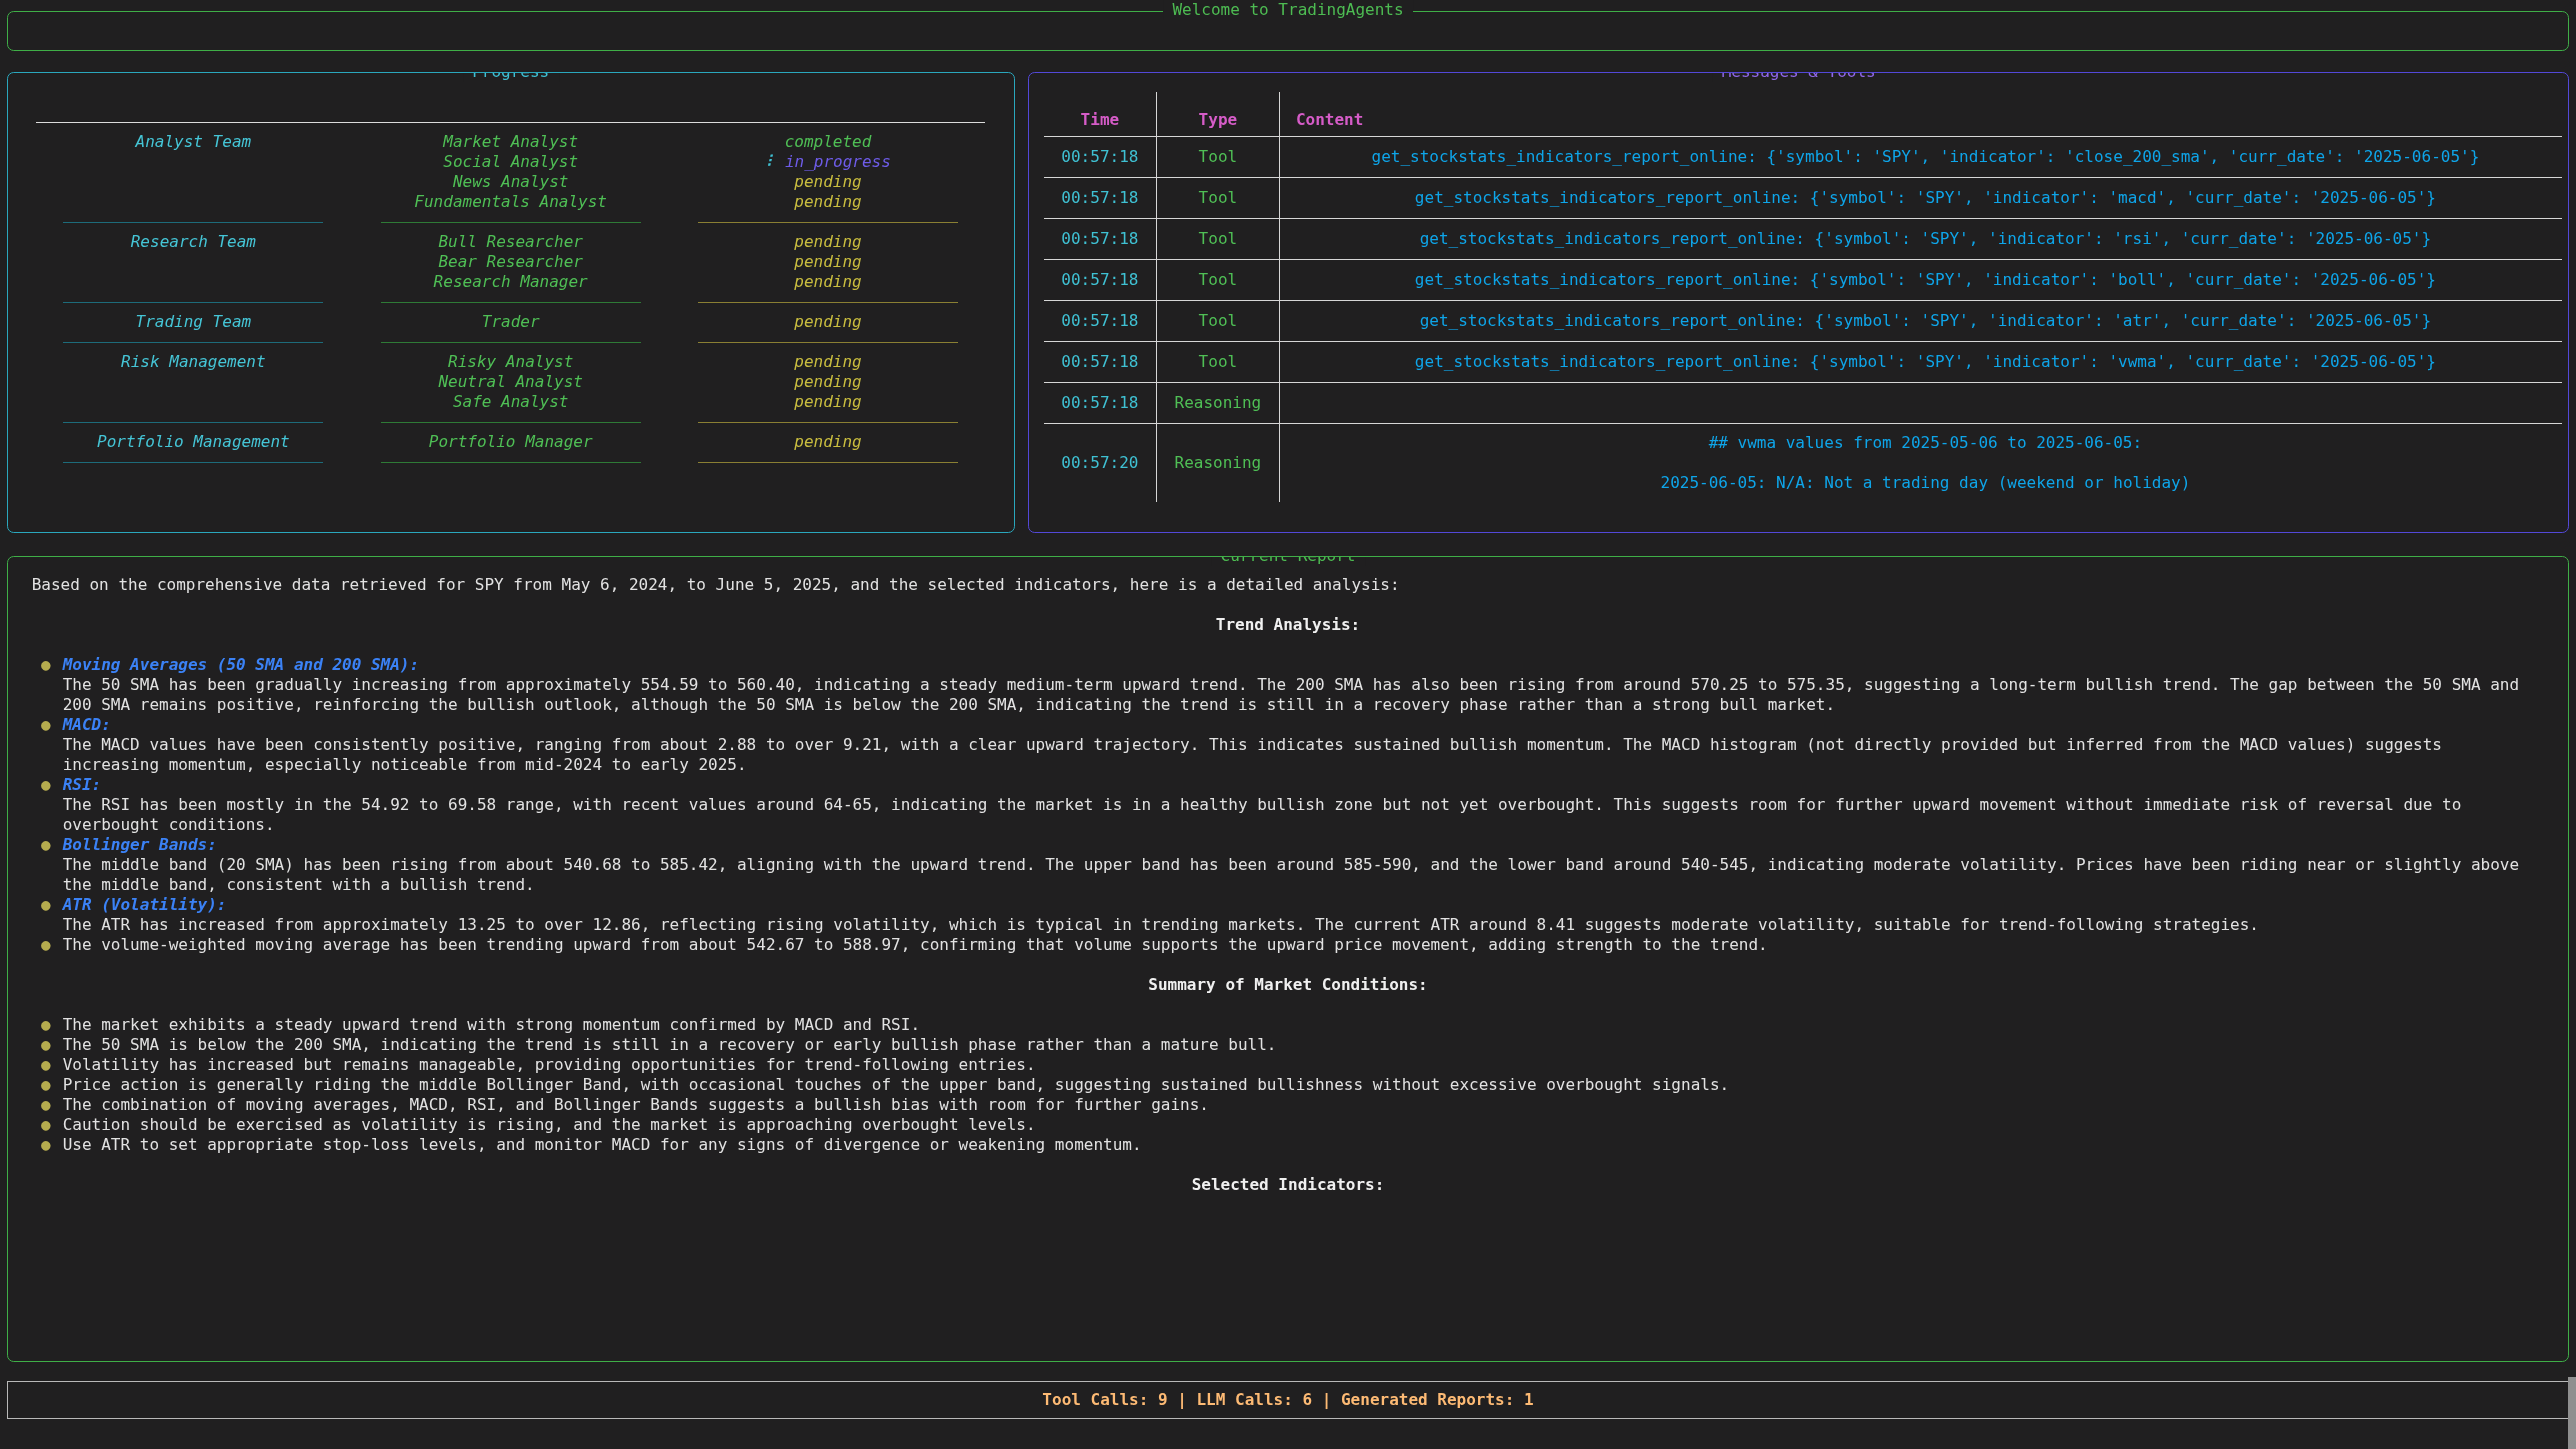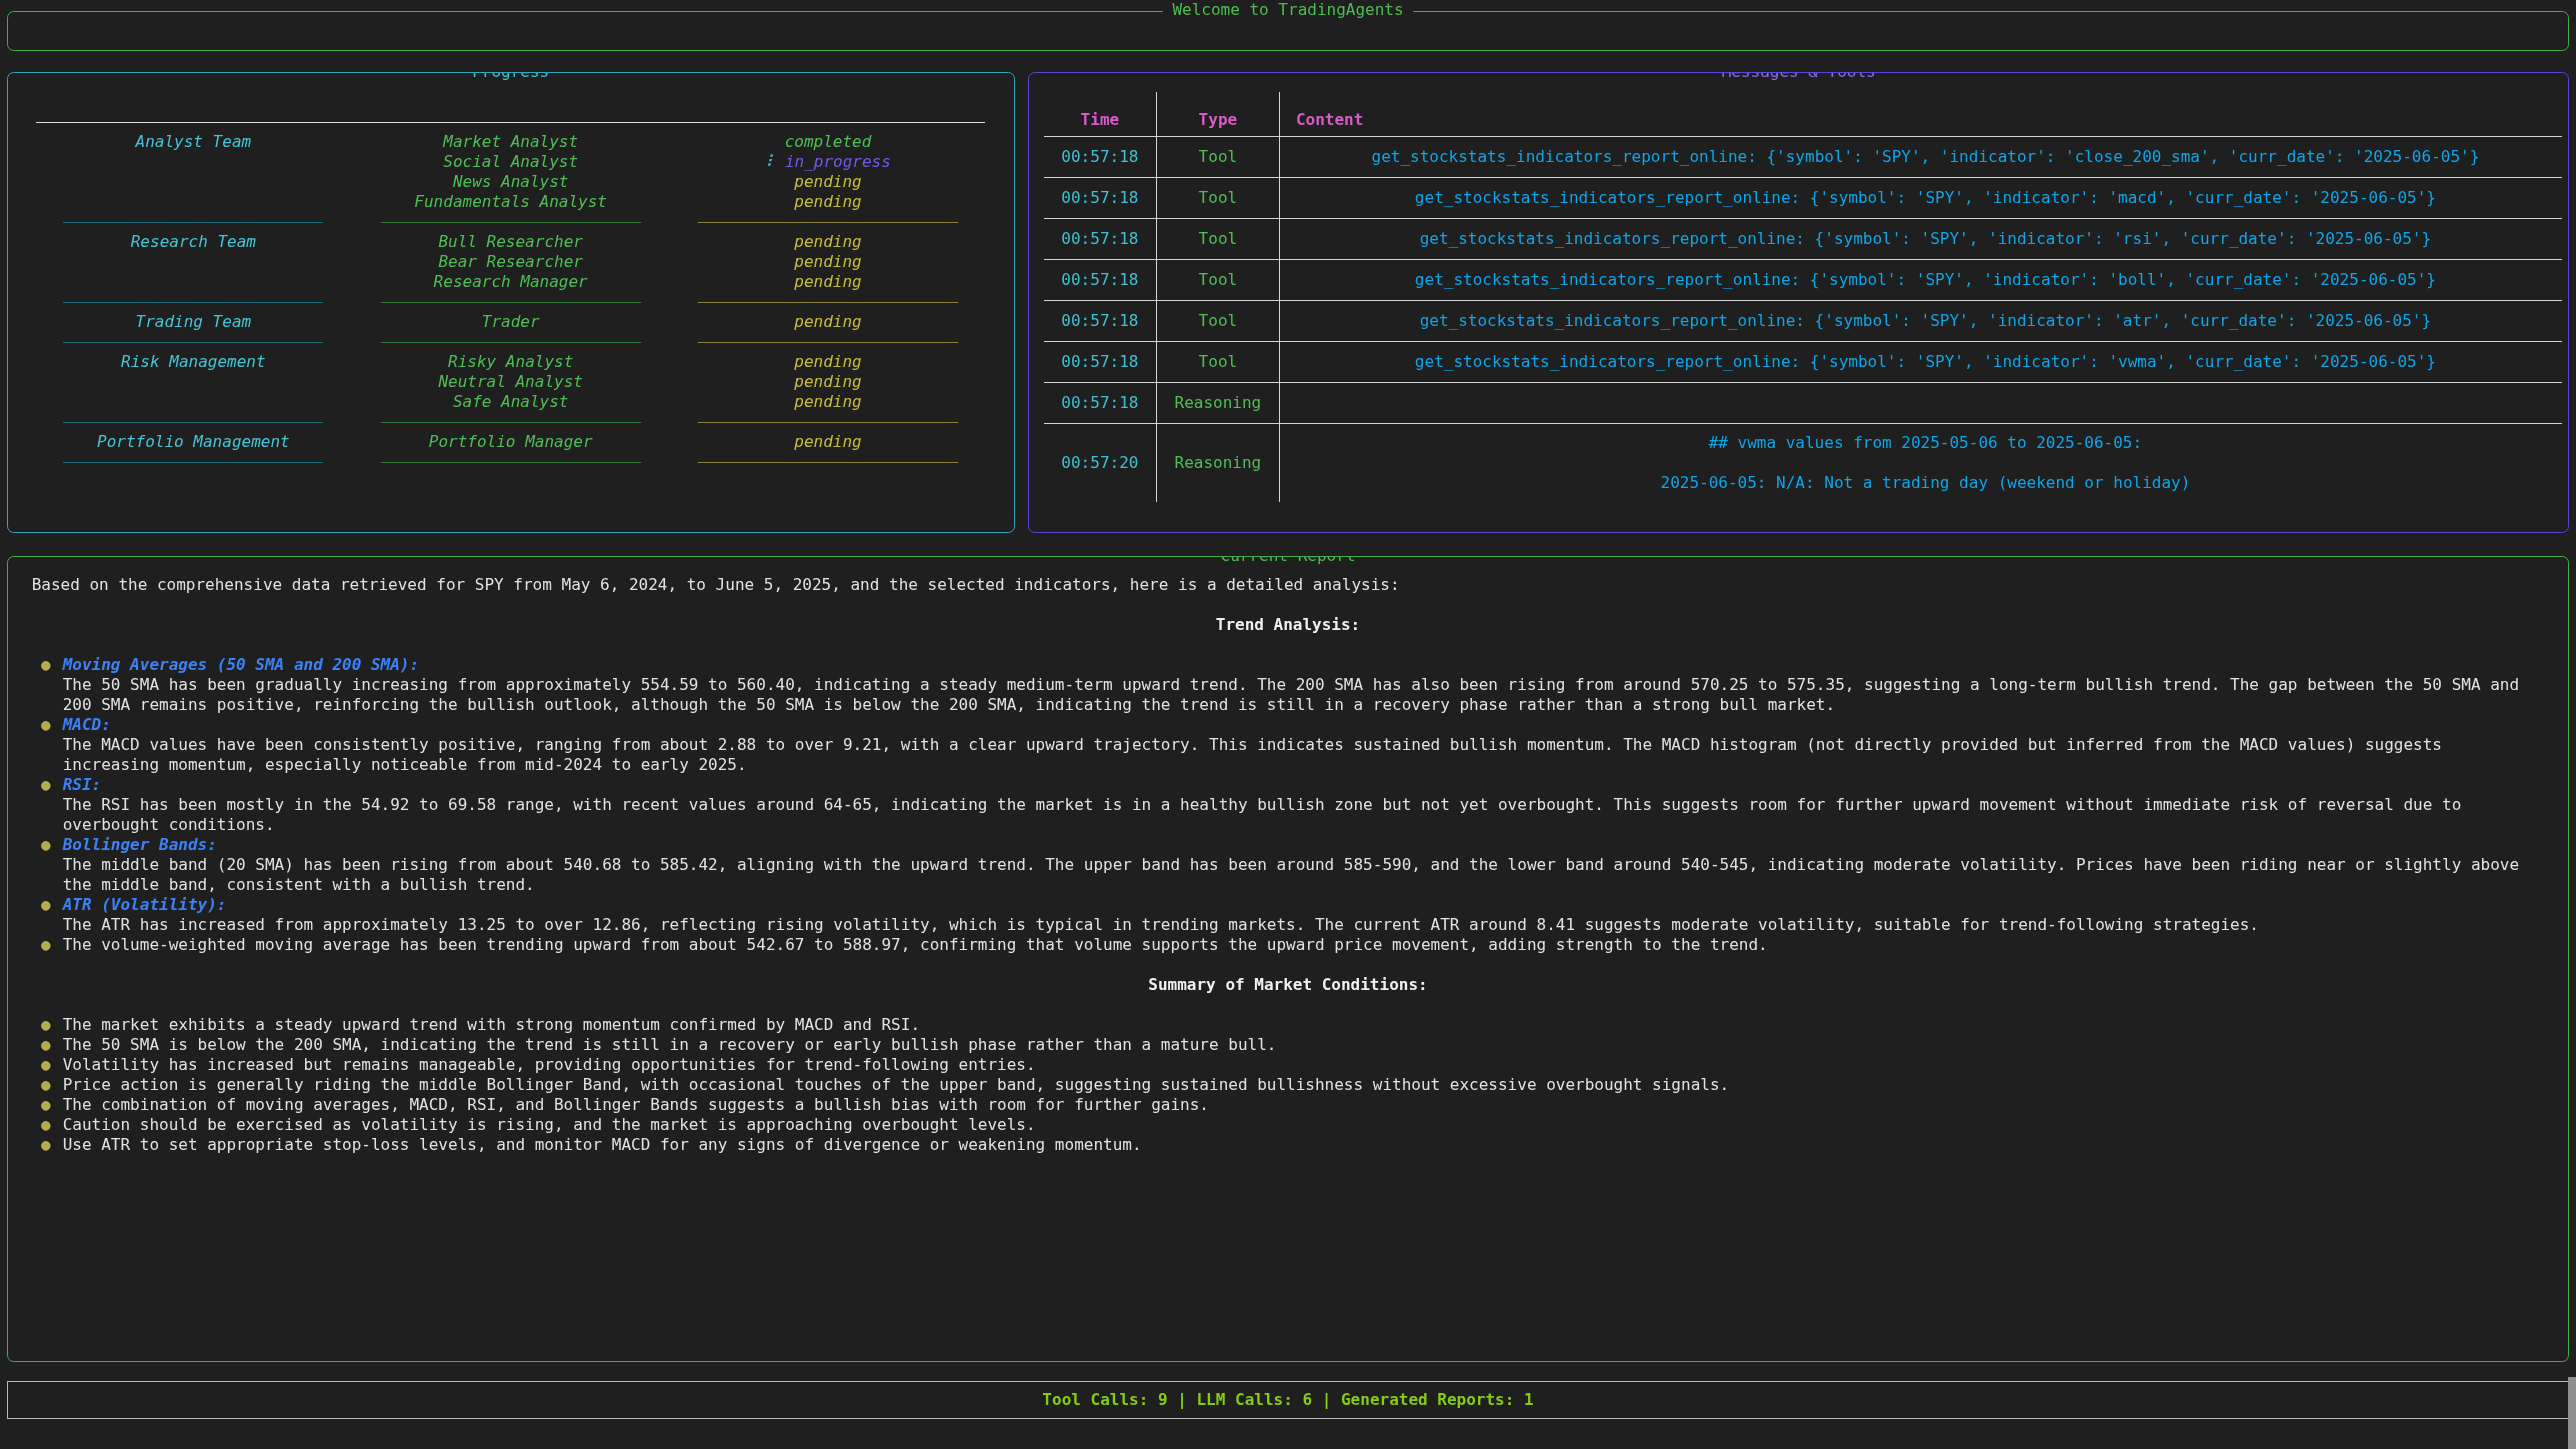--- a/index.html
+++ b/index.html
@@ -62,21 +62,21 @@
   .report-body{padding:17.4px 24px 0;}
   .report-heading{text-align:center;font-weight:bold;color:#f0f0f0;margin:20px 0;}
   .report-paragraph{color:#e2e2e2;}
   .bullet-item{position:relative;padding-left:31px;}
   .bullet-marker{position:absolute;left:9.4px;top:0;color:#b6ac4e;}
   .bullet-label{font-weight:bold;color:#3b82f6;font-style:italic;}
   
   .footer-box{
     margin:19px 6.7px 0;height:36px;border:1.3px solid #b9b9b9;
     display:flex;align-items:center;justify-content:center;
-    font-weight:bold;color:#84cc16;
+    font-weight:bold;color:#fdba74;
   }
   .scrollbar-thumb{position:absolute;right:0;bottom:0;width:8px;height:72px;background:#8f8f8f;}
 </style>
 </head>
 <body>
 
 <div>
 
   <div class="panel welcome-panel">
     <span class="panel-title">Welcome to TradingAgents</span>
@@ -313,20 +313,21 @@
           </div>
           <div class="bullet-item">
             <span class="bullet-marker">●</span>
             <div class="bullet-text">Caution should be exercised as volatility is rising, and the market is approaching overbought levels.</div>
           </div>
           <div class="bullet-item">
             <span class="bullet-marker">●</span>
             <div class="bullet-text">Use ATR to set appropriate stop-loss levels, and monitor MACD for any signs of divergence or weakening momentum.</div>
           </div>
         </div>
+        <div class="report-heading">Selected Indicators:</div>
       </div>
   </div>
 
   <div class="footer-box">
     <span>Tool Calls: 9 | LLM Calls: 6 | Generated Reports: 1</span>
   </div>
 
   <div class="scrollbar-thumb"></div>
 
 </div>

